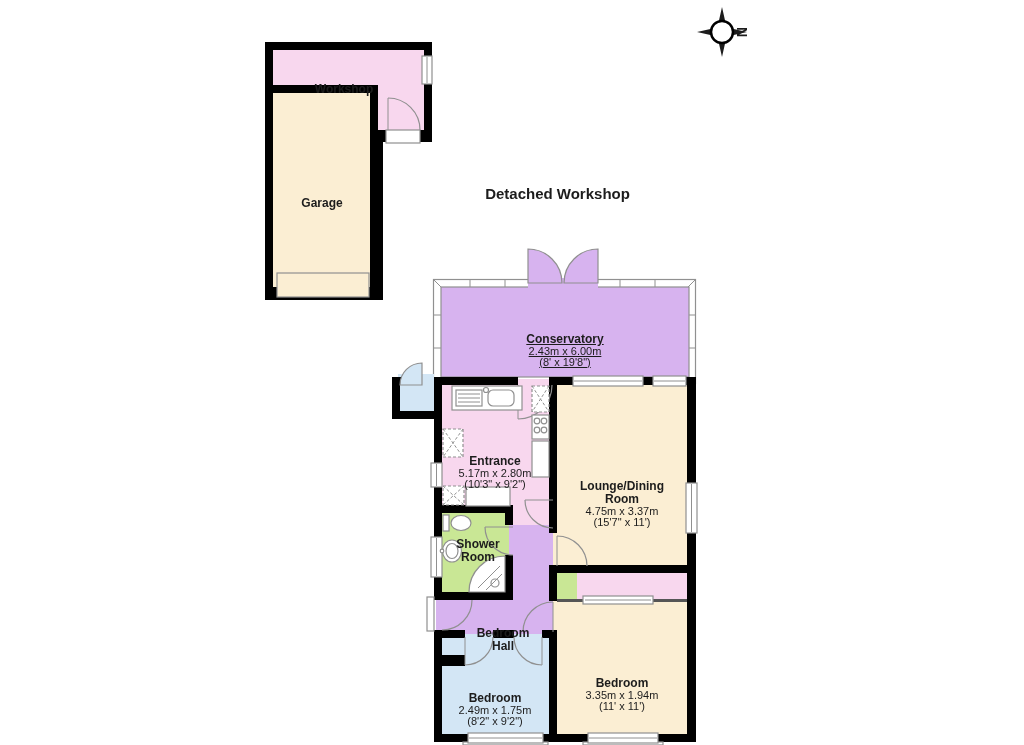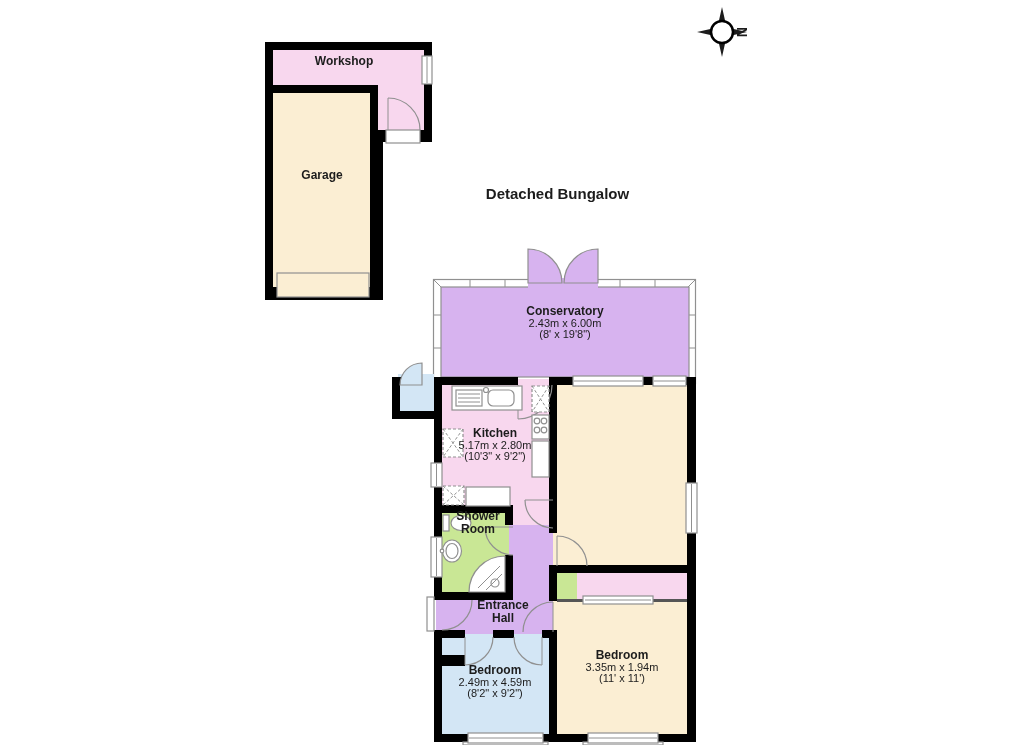--- a/index.html
+++ b/index.html
@@ -1,20 +1,20 @@
 <!DOCTYPE html>
 <html style="--c-pink: #f8d7ee; --c-cream: #fbeed3; --c-purple: #d7b3ef; --c-green: #c9e795; --c-blue: #d3e6f5; --c-wall: #000000; --c-frame: #909090;"><head>
 <meta charset="utf-8">
 <style>
   html,body{margin:0;padding:0;background:#fff;}
   #plan{position:relative;width:1024px;height:745px;background:#fff;overflow:hidden;
         font-family:"Liberation Sans","DejaVu Sans",sans-serif;color:#1c1c1c;}
   #plan svg{position:absolute;left:0;top:0;}
   .label{position:absolute;text-align:center;}
-  .room-name{font-weight:bold;font-size:12px;line-height:13px;}
+  .room-name{font-weight:bold;font-size:12px;line-height:13px;margin-top:28px;}
   .room-dims{font-size:11px;line-height:11px;}
   .title{font-weight:bold;font-size:15px;}
   .compass-n{position:absolute;font-weight:bold;font-size:14px;transform:rotate(90deg);}
   
   .f-wall{fill:#000;}
   .f-wall2{fill:#555;}
   .f-pink{fill:var(--c-pink,#f8d7ee);}
   .f-cream{fill:var(--c-cream,#fbeed3);}
   .f-purple{fill:var(--c-purple,#d7b3ef);}
   .f-green{fill:var(--c-green,#c9e795);}
@@ -248,50 +248,55 @@
 
   <g>
     <path class="spike" d="M722,7 L726.5,27 L722,23.5 L717.5,27 Z"></path>
     <path class="spike" d="M747,32 L727,27.5 L730.5,32 L727,36.5 Z"></path>
     <path class="spike" d="M722,57 L717.5,37 L722,40.5 L726.5,37 Z"></path>
     <path class="spike" d="M697,32 L717,27.5 L713.5,32 L717,36.5 Z"></path>
     <circle cx="722" cy="32" r="11" fill="#fff" stroke="#000" stroke-width="2.5"></circle>
   </g>
 </svg>
 
-  <div class="label title" style="left:430px;top:185px;width:255px;">Detached Bungalow</div>
+  <div class="label title" style="left:430px;top:185px;width:255px;">Detached Workshop</div>
 
   <div class="compass-n" style="left:737px;top:24px;">N</div>
 
   <div class="label room-name" style="left:284px;top:55px;width:120px;">Workshop</div>
 
   <div class="label room-name" style="left:262px;top:169px;width:120px;text-align:center;">Garage</div>
 
-  <div class="label" style="left:465px;top:305px;width:200px;">
+  <div class="label" style="left:465px;top:305px;width:200px;text-decoration:underline;">
     <div class="room-name">Conservatory</div>
     <div class="room-dims">2.43m x 6.00m</div>
     <div class="room-dims">(8' x 19'8")</div>
   </div>
 
   <div class="label" style="left:435px;top:427px;width:120px;">
-    <div class="room-name">Kitchen</div>
+    <div class="room-name">Entrance</div>
     <div class="room-dims">5.17m x 2.80m</div>
     <div class="room-dims">(10'3" x 9'2")</div>
   </div>
 
+  <div class="label" style="left:567px;top:452px;width:110px;">
+    <div class="room-name">Lounge/Dining Room</div>
+    <div class="room-dims">4.75m x 3.37m</div>
+    <div class="room-dims">(15'7" x 11')</div>
+  </div>
 
   <div class="label room-name" style="left:443px;top:510px;width:70px;">Shower Room</div>
 
-  <div class="label room-name" style="left:467px;top:599px;width:72px;">Entrance Hall</div>
+  <div class="label room-name" style="left:467px;top:599px;width:72px;">Bedroom Hall</div>
 
   <div class="label" style="left:567px;top:649px;width:110px;">
     <div class="room-name">Bedroom</div>
     <div class="room-dims">3.35m x 1.94m</div>
     <div class="room-dims">(11' x 11')</div>
   </div>
 
   <div class="label" style="left:440px;top:664px;width:110px;">
     <div class="room-name">Bedroom</div>
-    <div class="room-dims">2.49m x 4.59m</div>
+    <div class="room-dims">2.49m x 1.75m</div>
     <div class="room-dims">(8'2" x 9'2")</div>
   </div>
 
 </div>
 
 </body></html>

